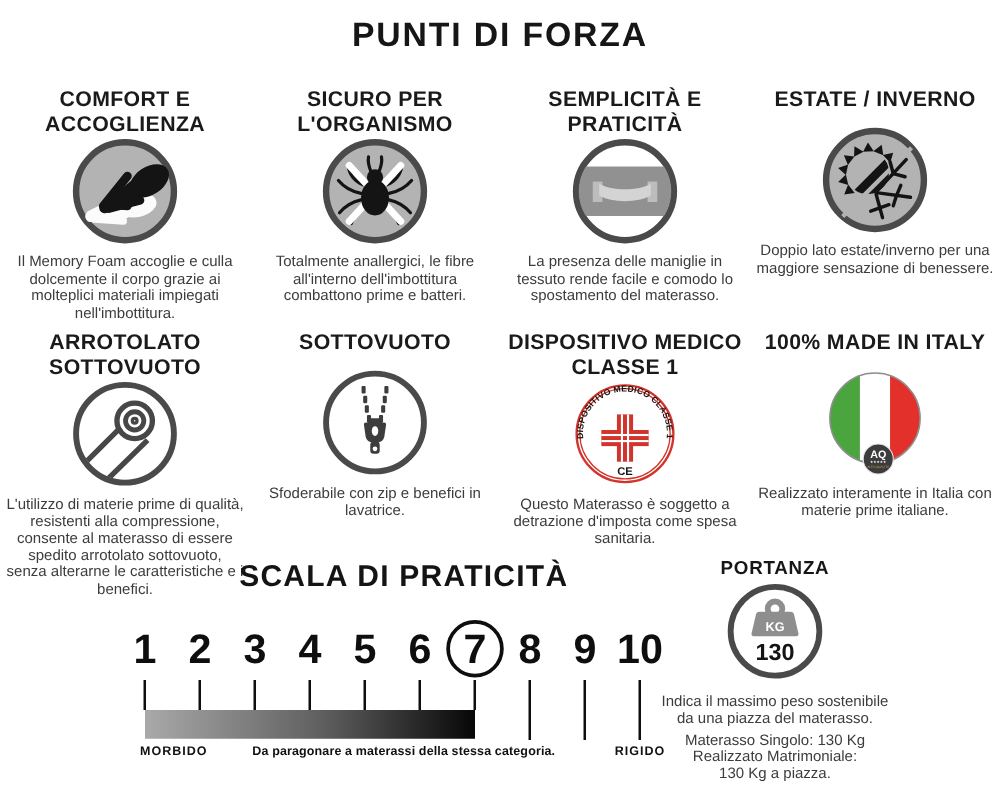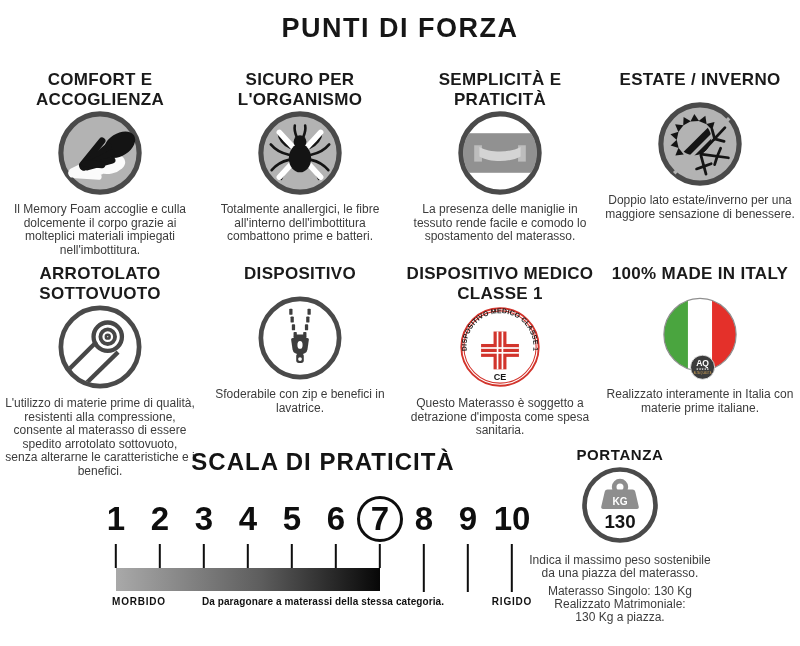--- a/index.html
+++ b/index.html
@@ -207,21 +207,21 @@
             <circle cx="59" cy="38" r="2.2" stroke-width="3"></circle>
             <path d="M8,82 L46,44" stroke-width="5"></path>
             <path d="M28,98 L71,56" stroke-width="5"></path>
           </g>
         </svg>
       </div>
       <p>L'utilizzo di materie prime di qualità, resistenti alla compressione, consente al materasso di essere spedito arrotolato sottovuoto, senza alterarne le caratteristiche e i benefici.</p>
     </div>
 
     <div class="card">
-      <h3>DISPOSITIVO</h3>
+      <h3>SOTTOVUOTO</h3>
       <div class="icon-wrap">
         <svg class="feature-svg" viewBox="0 0 100 100">
           <circle cx="50" cy="50" r="45.5" fill="#ffffff" stroke="#4a4a4a" stroke-width="5.5"></circle>
           <g fill="#3d3d3d">
             <rect x="42.5" y="43" width="3.8" height="7" rx="1"></rect>
             <rect x="40.5" y="34" width="3.8" height="7" rx="1"></rect>
             <rect x="39" y="25" width="3.8" height="7" rx="1"></rect>
             <rect x="37.5" y="16" width="3.8" height="7" rx="1"></rect>
             <rect x="53.7" y="43" width="3.8" height="7" rx="1"></rect>
             <rect x="55.7" y="34" width="3.8" height="7" rx="1"></rect>

